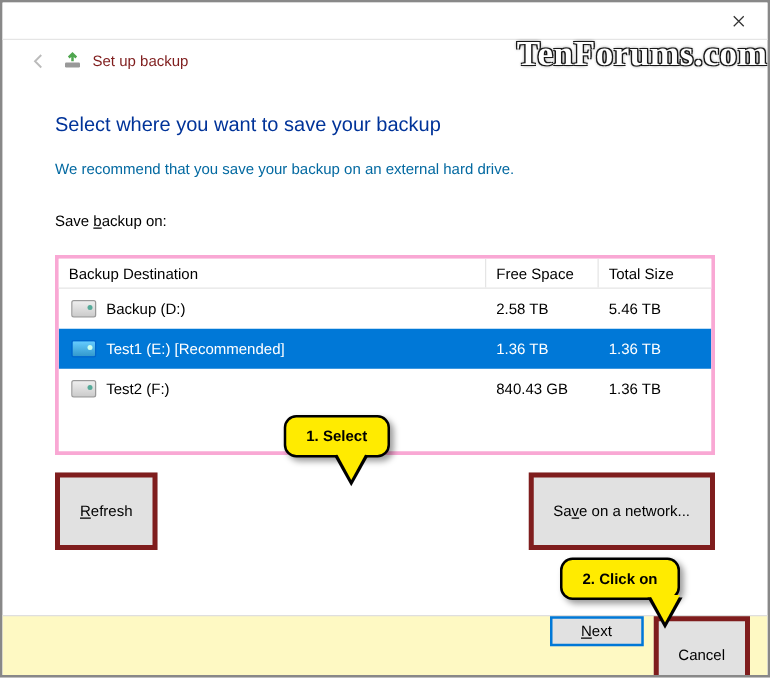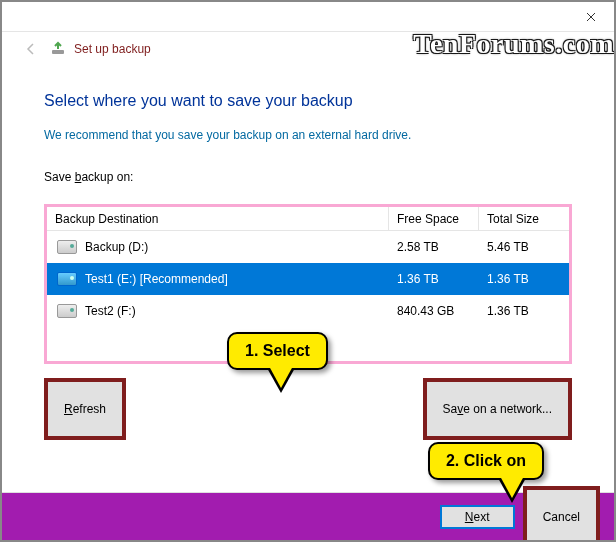--- a/index.html
+++ b/index.html
@@ -96,35 +96,35 @@
   .btnrow {
     display:flex; justify-content:space-between; margin-top: 14px;
   }
   .winbtn {
     background: #e1e1e1; border:4px solid #7f1d1d; padding: 20px 16px; font-size:12px;
     font-family: inherit; min-width: 75px;
   }
   .winbtn.wide { min-width: 130px; }
   .footer {
     border-top: 1px solid #dfdfdf;
-    background: #a21caf;
+    background: #fef9c3;
     height: 48px;
-    display:flex; align-items:center; justify-content:flex-end;
+    display:flex; align-items:flex-start; justify-content:flex-end;
     padding: 0 14px; gap: 8px;
   }
   .winbtn.primary { border:2px solid #0078d7; padding:3px 15px; }
   .callout {
     position:absolute;
     background: #ffeb00;
     border: 2px solid #000;
     border-radius: 10px;
     padding: 8px 16px;
     font-weight: bold;
     color: #000;
-    font-size: 16px;
+    font-size: 12px;
     box-shadow: 3px 3px 5px rgba(0,0,0,.4);
     z-index: 50;
   }
   .callout .tail {
     position:absolute; width:0; height:0;
     border-left: 12px solid transparent;
     border-right: 12px solid transparent;
     border-top: 22px solid #ffeb00;
     filter: drop-shadow(0 2px 0 #000);
   }

